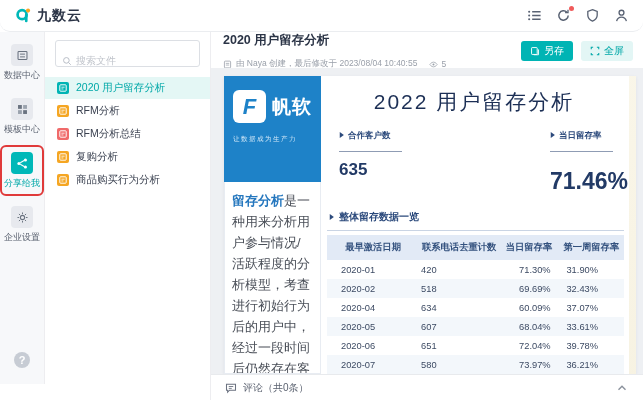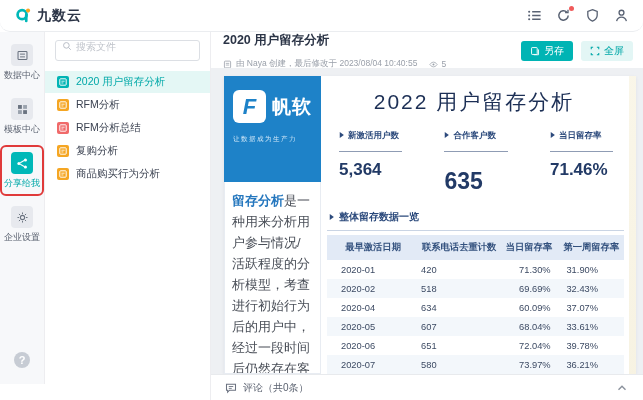--- a/index.html
+++ b/index.html
@@ -32,22 +32,22 @@
   .side-item.selected .side-icon { background:#00b8b8; }
   .side-item.selected .side-label { color:#00a8a8; }
   .side-item.annotated { outline:2px solid #e03a3a; outline-offset:1px; }
   .help-circle { position:absolute; left:14px; bottom:16px; width:16px; height:16px; border-radius:50%;
     background:#c7ccd4; color:#fff; font-size:11px; font-weight:bold; text-align:center;
     line-height:16px; cursor:pointer; }
 
   
   .filepanel { position:absolute; top:32px; left:45px; bottom:0; width:166px; background:#fff;
     border-right:1px solid #ededf0; }
-  .search-box { margin:8px 10px 10px 10px; height:21px; border:1px solid #dcdfe4; border-radius:3px;
-    display:flex; align-items:flex-start; padding:0 6px; gap:4px; }
+  .search-box { margin:8px 10px 10px 10px; height:27px; border:1px solid #dcdfe4; border-radius:3px;
+    display:flex; align-items:flex-end; padding:0 6px; gap:4px; }
   .search-box svg { width:10px; height:10px; flex:none; }
   .search-box input { border:none; outline:none; width:100%; font-size:10px; color:#333;
     font-family:inherit; background:transparent; }
   .search-box input::placeholder { color:#c0c4cb; }
   .file-item { height:22px; display:flex; align-items:center; gap:7px; padding:0 12px;
     cursor:pointer; margin-bottom:1px; }
   .file-item.selected { background:#e4f7f5; }
   .file-item.selected .file-label { color:#00a8a8; }
   .file-ic { width:12px; height:12px; border-radius:2px; flex:none; display:flex;
     align-items:center; justify-content:center; }
@@ -339,29 +339,20 @@
               <div class="intro-p2">留存不仅是个可以</div>
               <div class="intro-div"></div>
               
               
             </div>
           </div>
 
           <div class="right-col">
             <div class="dash-title">2022 用户留存分析</div>
             <div class="kpi-row" id="kpi-row">
-                <div class="kpi">
-                  <div class="kpi-label">
-                    <svg viewBox="0 0 8 10">
-                      <path d="M1 1l5.5 4L1 9z" fill="#2c4a7c"></path>
-                    </svg>
-                    <span>新激活用户数</span>
-                  </div>
-                  <div class="kpi-value">5,364</div>
-                </div>
                 <div class="kpi">
                   <div class="kpi-label">
                     <svg viewBox="0 0 8 10">
                       <path d="M1 1l5.5 4L1 9z" fill="#2c4a7c"></path>
                     </svg>
                     <span>合作客户数</span>
                   </div>
                   <div class="kpi-value">635</div>
                 </div>
                 <div class="kpi">

